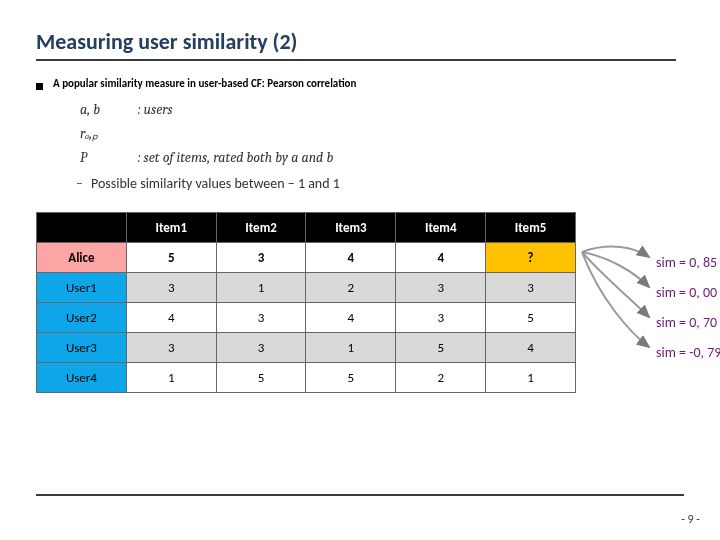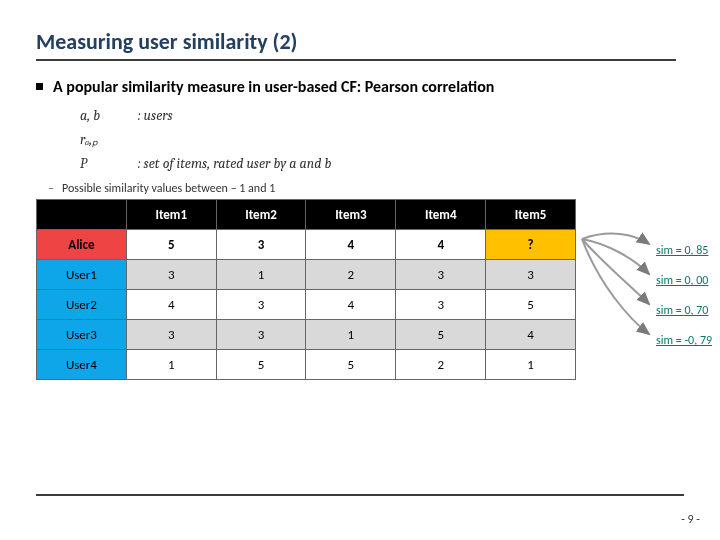--- a/index.html
+++ b/index.html
@@ -30,21 +30,21 @@
   .hr-bottom {
     border: none;
     border-top: 2px solid #3b3b3b;
     position: absolute;
     left: 36px; right: 36px;
     bottom: 36px;
   }
   .bullet-main {
     display: flex;
     gap: 10px;
-    font-size: 16px;
+    font-size: 11px;
     font-weight: 700;
     color: #000;
     margin-bottom: 8px;
   }
   .bullet-main .sq {
     width: 7px; height: 7px;
     background: #000;
     flex: 0 0 auto;
     margin-top: 6px;
   }
@@ -52,30 +52,30 @@
     margin-left: 44px;
     font-size: 14px;
     color: #333;
     line-height: 1.7;
     font-style: italic;
     font-family: Cambria, Georgia, serif;
   }
   .defs .row { display: flex; gap: 12px; }
   .defs .sym { width: 46px; flex: 0 0 46px; }
   .subnote {
-    margin-left: 12px;
-    font-size: 12px;
+    margin-left: 40px;
+    font-size: 14px;
     color: #333;
     margin-top: 6px;
   }
   .subnote .dash { margin-right: 8px; color: #555; }
 
   .content-area {
     position: relative;
-    margin-top: 4px;
+    margin-top: 20px;
   }
   table.ratings {
     border-collapse: collapse;
     width: 540px;
     margin-left: 0;
   }
   table.ratings th, table.ratings td {
     border: 1px solid #666;
     font-size: 13px;
     text-align: center;
@@ -92,43 +92,42 @@
     background: #000;
   }
   table.ratings tbody td:first-child {
     background: #0ea5e9;
     font-weight: 400;
   }
   table.ratings tbody tr.alice td {
     font-weight: 700;
   }
   table.ratings tbody tr.alice td:first-child {
-    background: #ef4444;
+    background: #fca5a5;
   }
   table.ratings tbody tr.alice td:not(:first-child) {
     background: #fff;
   }
   table.ratings tbody tr.alice td.qmark {
     background: #ffc000;
   }
   table.ratings tbody tr.alt td:not(:first-child) {
     background: #d9d9d9;
   }
   table.ratings tbody tr.norm td:not(:first-child) {
     background: #fff;
   }
 
   .sims {
     position: absolute;
     left: 620px;
     top: 36px;
-    font-size: 12px;
+    font-size: 14px;
     line-height: 30px;
-    color: #0f766e;
-    text-decoration: underline;
+    color: #701a75;
   }
   .sims div { height: 30px; white-space: nowrap; }
 
   .arrows {
     position: absolute;
     left: 543px;
     top: 30px;
     width: 74px;
     height: 150px;
     pointer-events: none;
@@ -158,21 +157,21 @@
   <div class="defs">
     <div class="row">
       <span class="sym">a, b</span>
       <span>: users</span>
     </div>
     <div class="row">
       <span class="sym">rₐ,ₚ</span>
     </div>
     <div class="row">
       <span class="sym">P</span>
-      <span>: set of items, rated user by a and b</span>
+      <span>: set of items, rated both by a and b</span>
     </div>
   </div>
 
   <div class="subnote">
     <span class="dash">–</span><span>Possible similarity values between − 1 and 1</span>
   </div>
 
   <div class="content-area">
 
     <table class="ratings">

